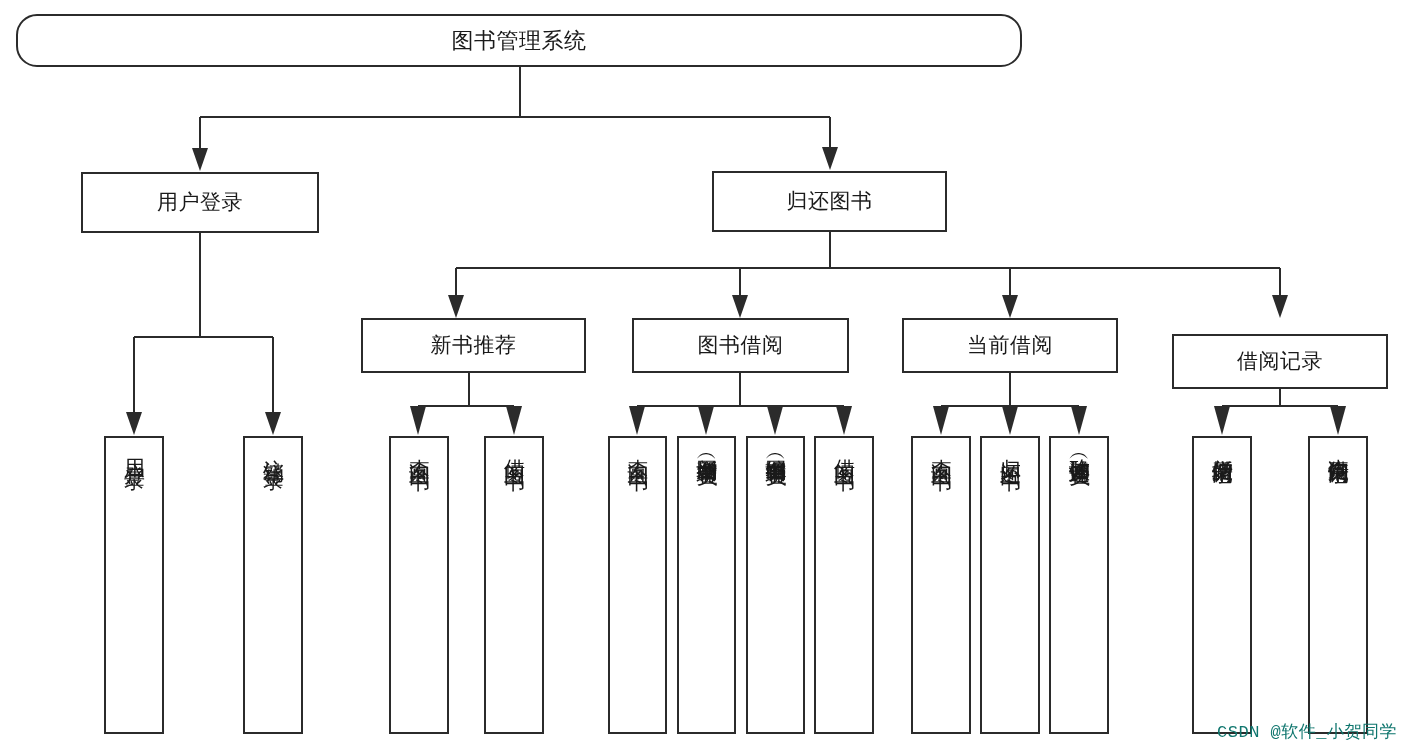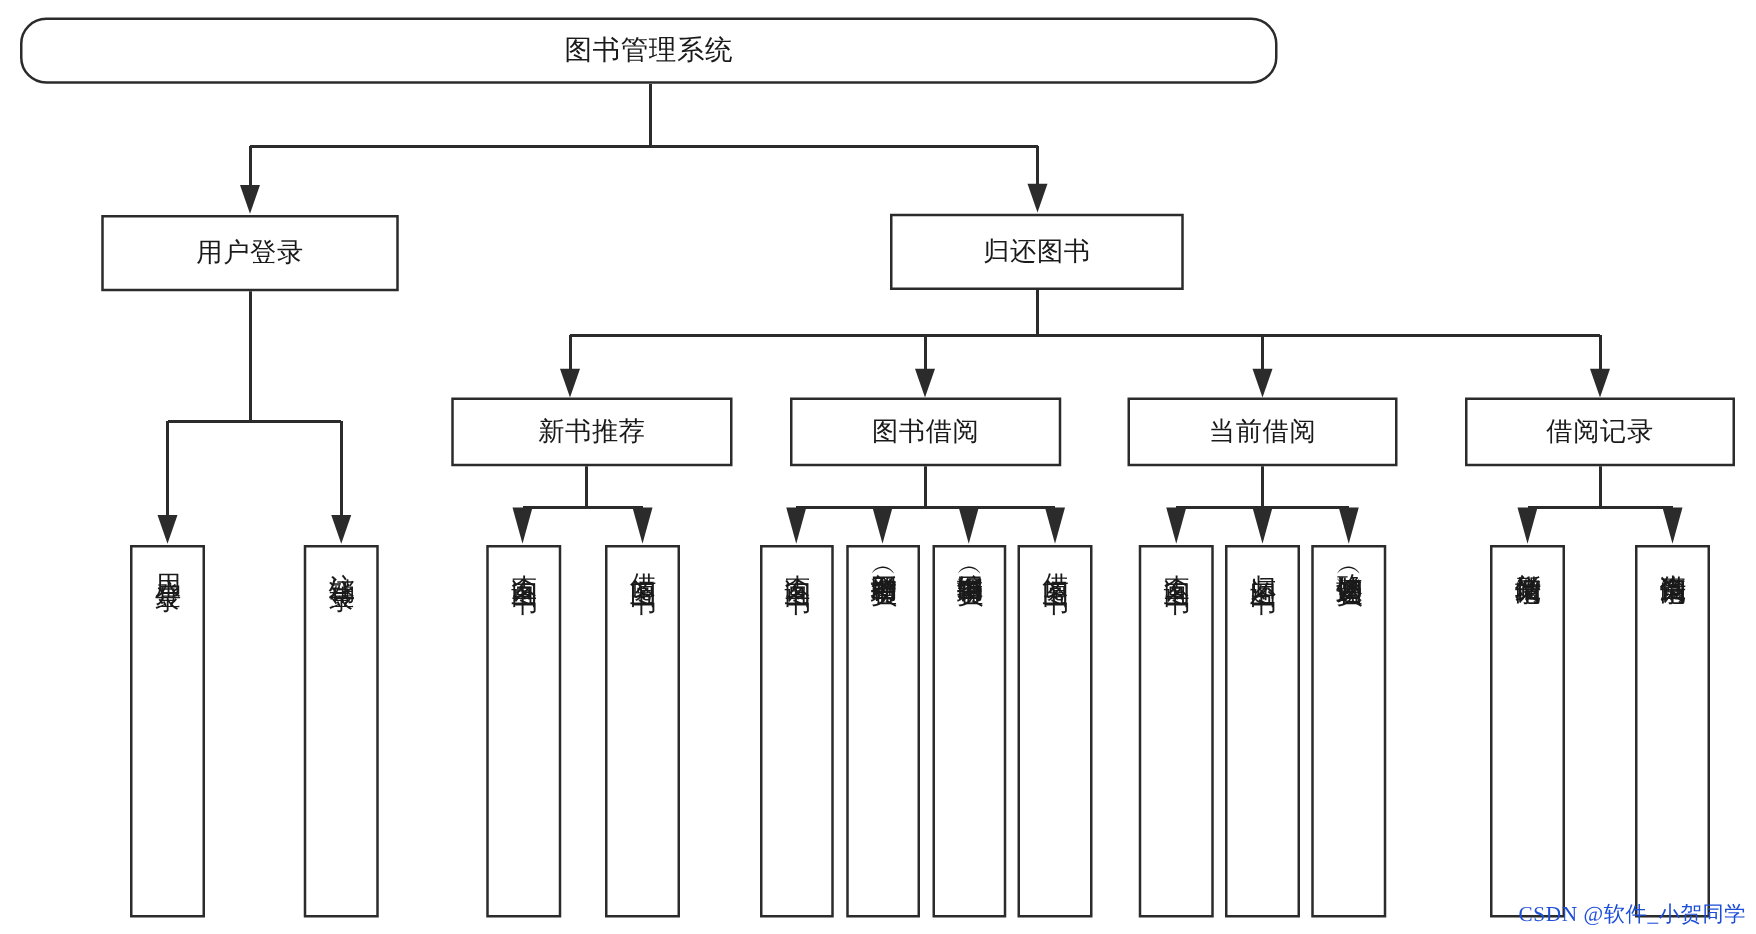--- a/index.html
+++ b/index.html
@@ -84,24 +84,24 @@
   .node.leaf.long .node-label {
     letter-spacing: 1px;
   }
   
   #watermark {
     position: absolute;
     right: 8px;
     bottom: 4px;
     z-index: 3;
     font-size: 17px;
-    color: #1d4ed8;
+    color: #0f766e;
     white-space: nowrap;
     letter-spacing: 0.5px;
-    font-family: Liberation Serif, serif;
+    font-family: Liberation Mono, monospace;
   }
 </style>
 </head>
 <body>
 
 <div id="diagram-root">
 
   <svg id="connectors" viewBox="0 0 1405 747" width="1405" height="747" xmlns="http://www.w3.org/2000/svg">
 
     <line x1="520" y1="67" x2="520" y2="117"></line>
@@ -179,21 +179,21 @@
 
   <div class="node horiz" style="left:361px; top:318px; width:225px; height:55px;">
     <span class="node-label">新书推荐</span>
   </div>
   <div class="node horiz" style="left:632px; top:318px; width:217px; height:55px;justify-content:center;">
     <span class="node-label">图书借阅</span>
   </div>
   <div class="node horiz" style="left:902px; top:318px; width:216px; height:55px;justify-content:center;">
     <span class="node-label">当前借阅</span>
   </div>
-  <div class="node horiz" style="left:1172px; top:318px; width:216px; height:55px;">
+  <div class="node horiz" style="left:1172px; top:334px; width:216px; height:55px;">
     <span class="node-label">借阅记录</span>
   </div>
 
   <div class="node leaf" style="left:104px; top:436px; width:60px; height:298px;">
     <span class="node-label">用户登录</span>
   </div>
   <div class="node leaf" style="left:243px; top:436px; width:60px; height:298px;">
     <span class="node-label">注销登录</span>
   </div>
 

